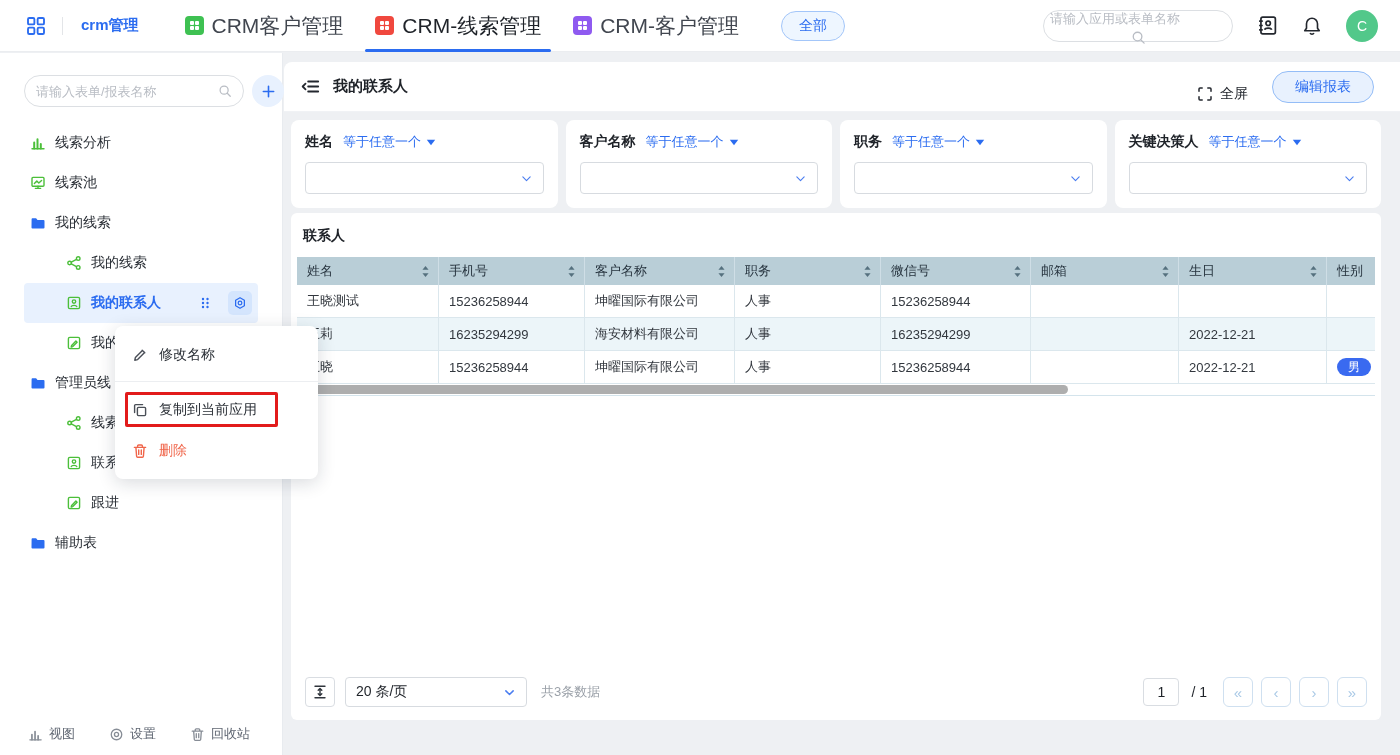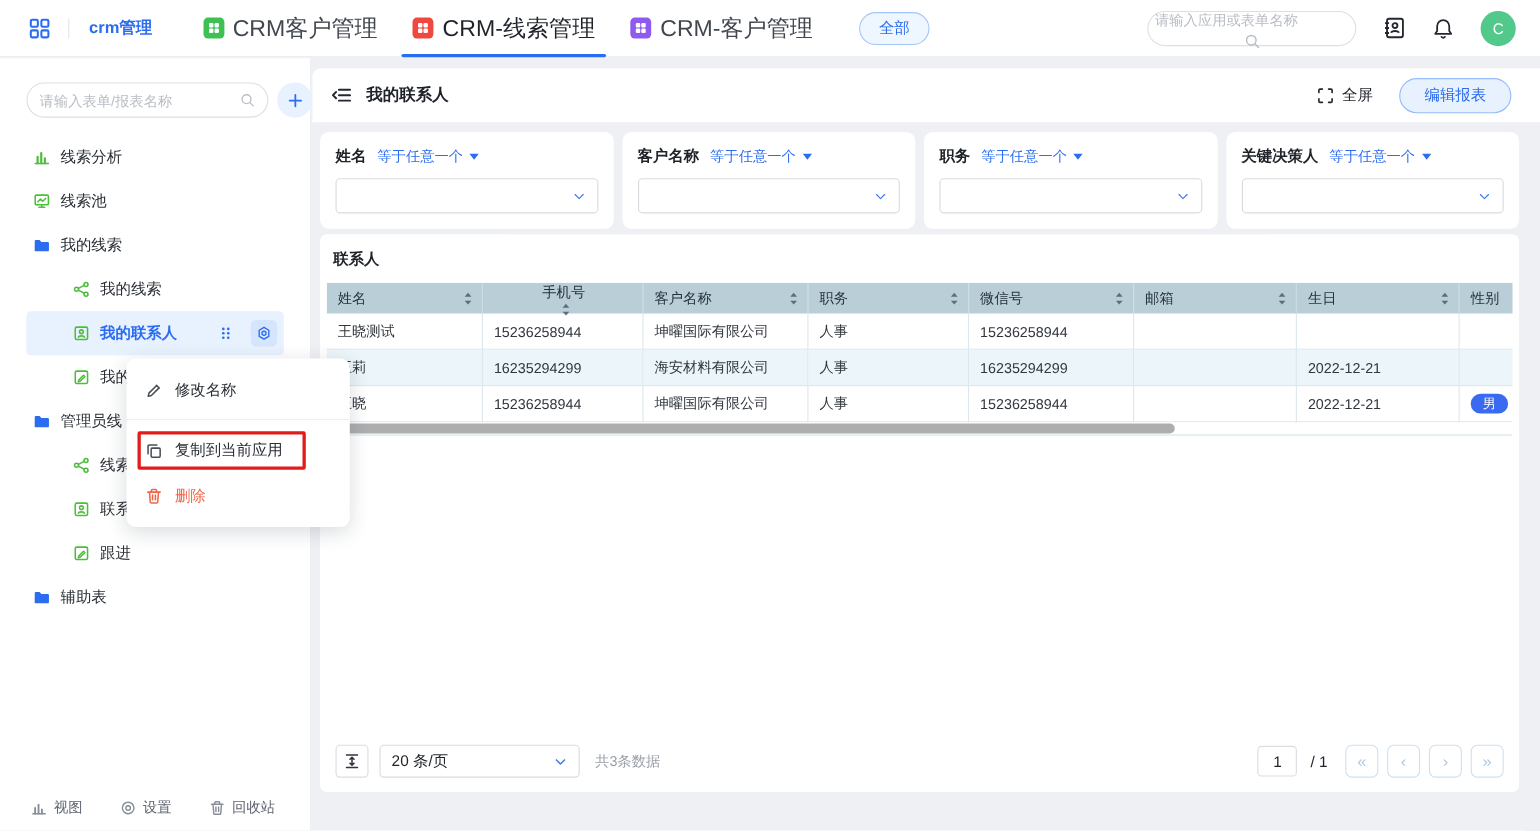--- a/index.html
+++ b/index.html
@@ -75,21 +75,21 @@
 
   
   .main { position:absolute; top:53px; left:284px; right:0; bottom:0; }
   .main-header {
     position:absolute; top:9px; left:0; right:0; height:50px; background:#fff;
     border-top-left-radius:8px; display:flex; align-items:center; padding:0 26px 0 17px;
     border-bottom:1px solid #f0f2f5;
   }
   .collapse-btn { color:#23272e; cursor:pointer; margin-right:13px; }
   .page-title { font-size:15px; font-weight:bold; color:#1f2329; }
-  .mh-right { margin-left:auto; display:flex; align-items:center; gap:24px; }
+  .mh-right { margin-left:auto; display:flex; align-items:flex-end; gap:24px; }
   .fullscreen { display:flex; align-items:center; gap:7px; font-size:14px; color:#23272e; cursor:pointer; }
   .edit-report-btn {
     height:32px; padding:0 22px; border-radius:16px; background:#e8f1fe;
     border:1px solid #94bdf7; color:#2b6cf0; font-size:14px; cursor:pointer; font-family:inherit;
   }
 
   .filters { position:absolute; top:67px; left:7px; width:1090px; display:flex; gap:8px; }
   .filter-card { flex:1; background:#fff; border-radius:8px; padding:13px 14px 14px 14px; }
   .fc-top { display:flex; align-items:center; gap:10px; margin-bottom:11px; }
   .fc-label { font-size:14px; font-weight:bold; color:#1f2329; }
@@ -509,21 +509,21 @@
           <div class="t-row">
             <div class="t-cell" style="width: 142px;">
               <span>姓名</span>
               <span class="sort">
                 <svg width="9" height="13" viewBox="0 0 10 14" fill="currentColor">
                   <path d="M5 1l3.4 4H1.6z"></path>
                   <path d="M5 13L1.6 9h6.8z"></path>
                 </svg>
               </span>
             </div>
-            <div class="t-cell" style="width: 146px; flex-direction: column;">
+            <div class="t-cell" style="width: 146px;">
               <span>手机号</span>
               <span class="sort">
                 <svg width="9" height="13" viewBox="0 0 10 14" fill="currentColor">
                   <path d="M5 1l3.4 4H1.6z"></path>
                   <path d="M5 13L1.6 9h6.8z"></path>
                 </svg>
               </span>
             </div>
             <div class="t-cell" style="width: 150px;">
               <span>客户名称</span>

